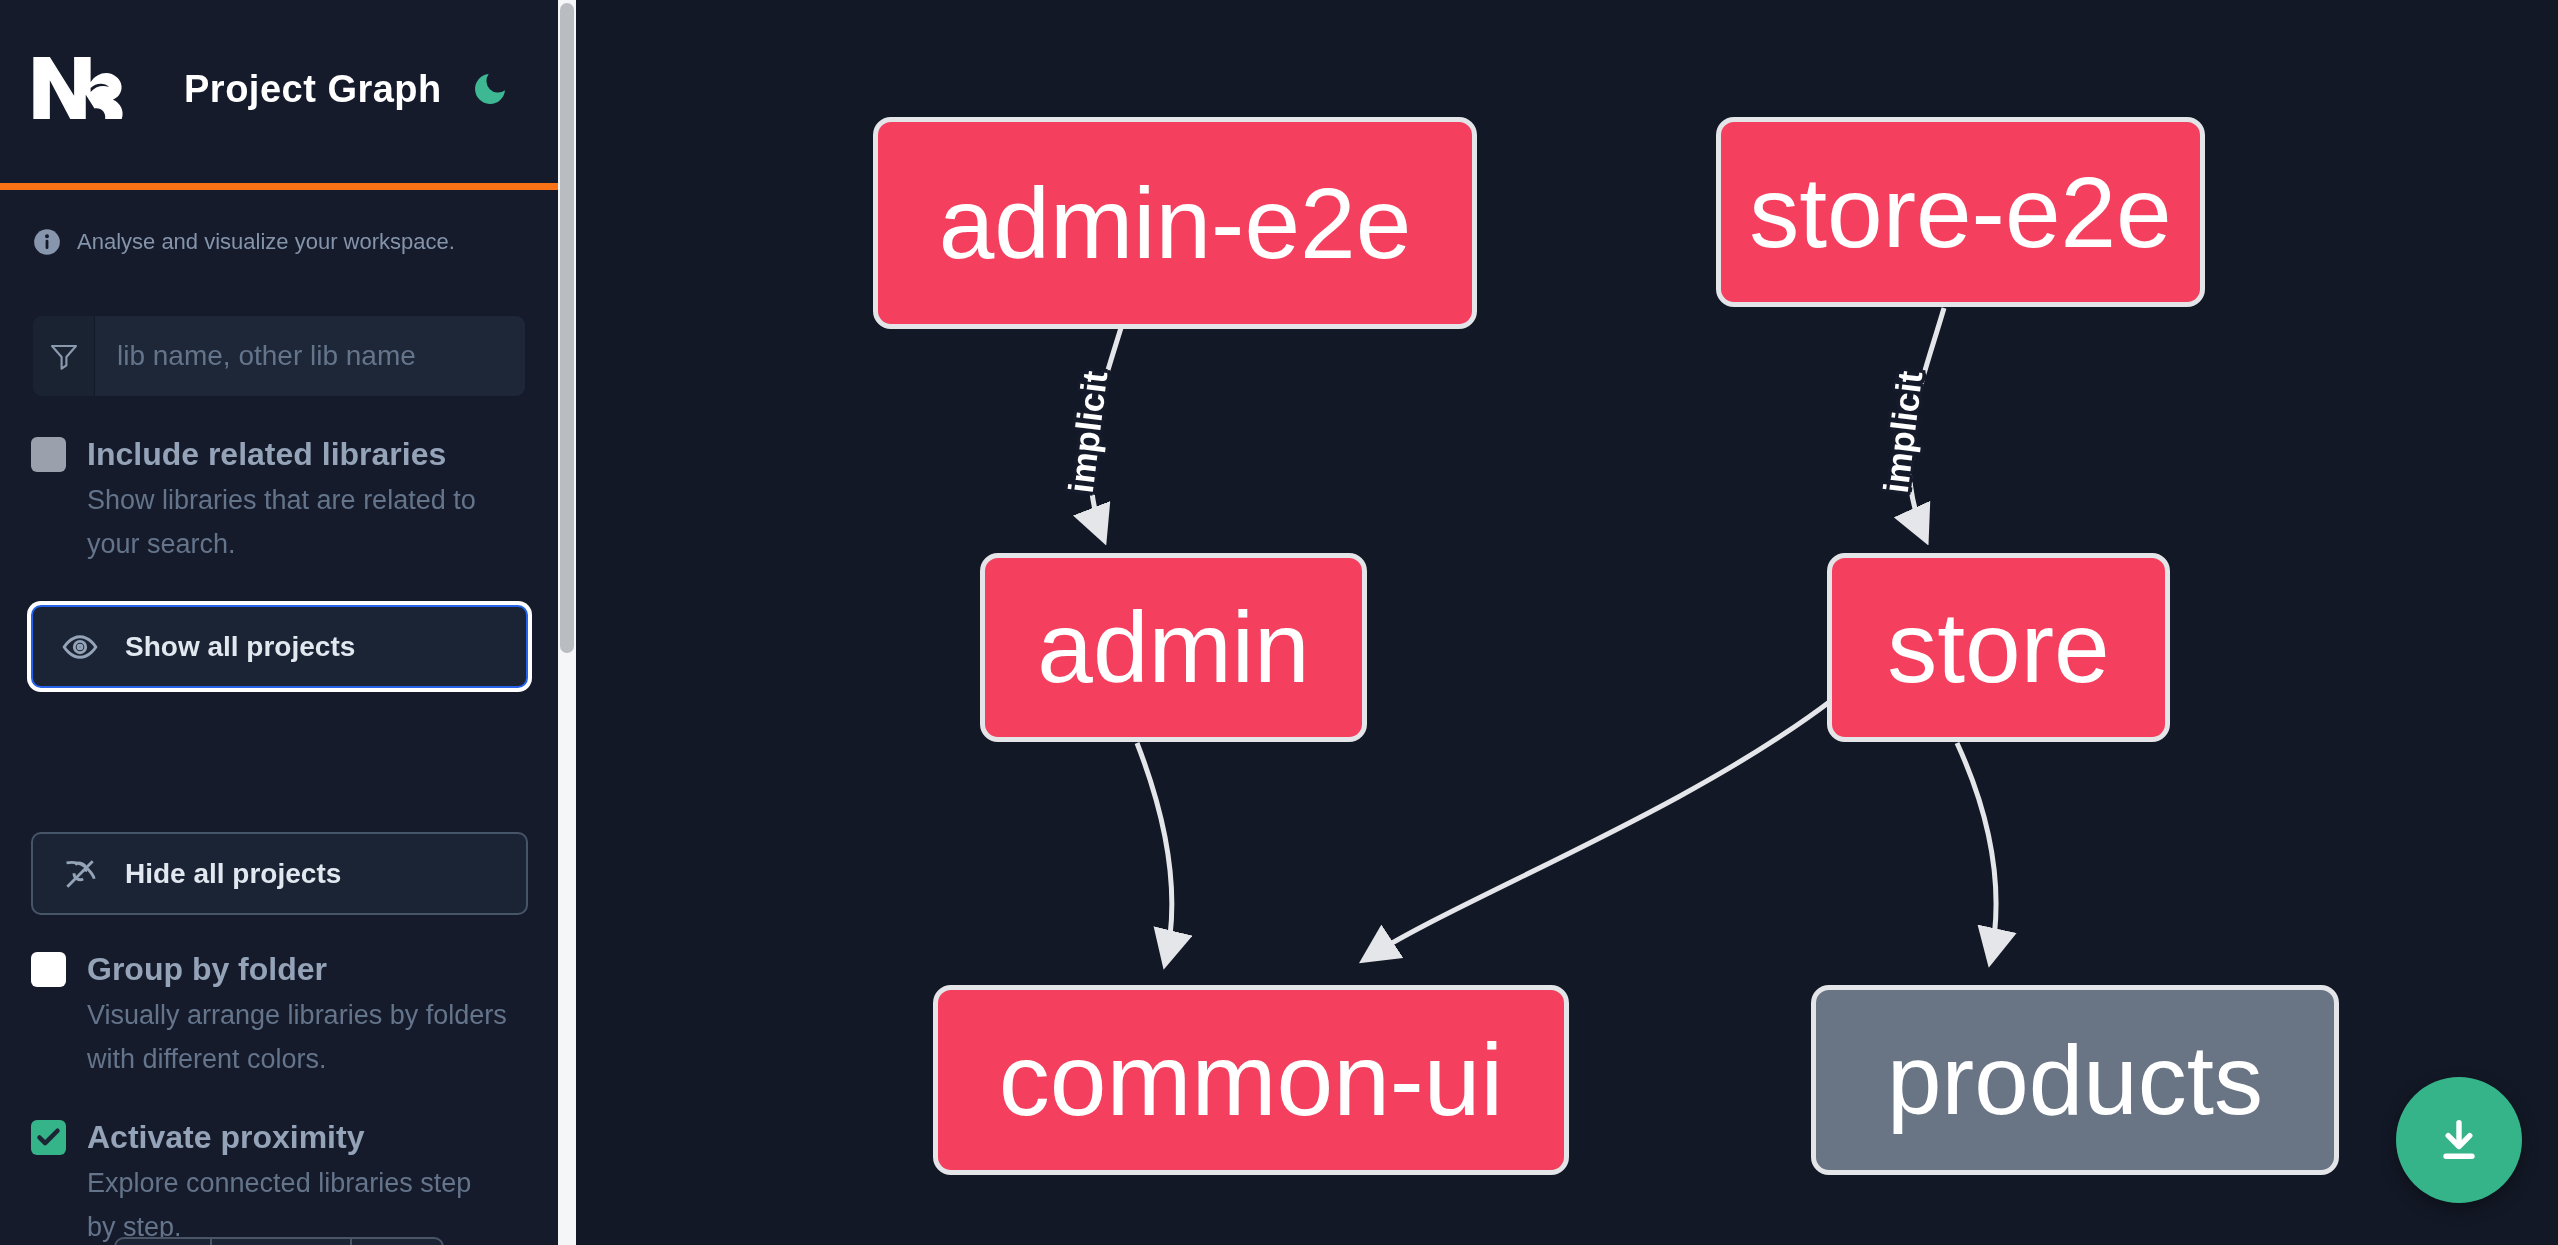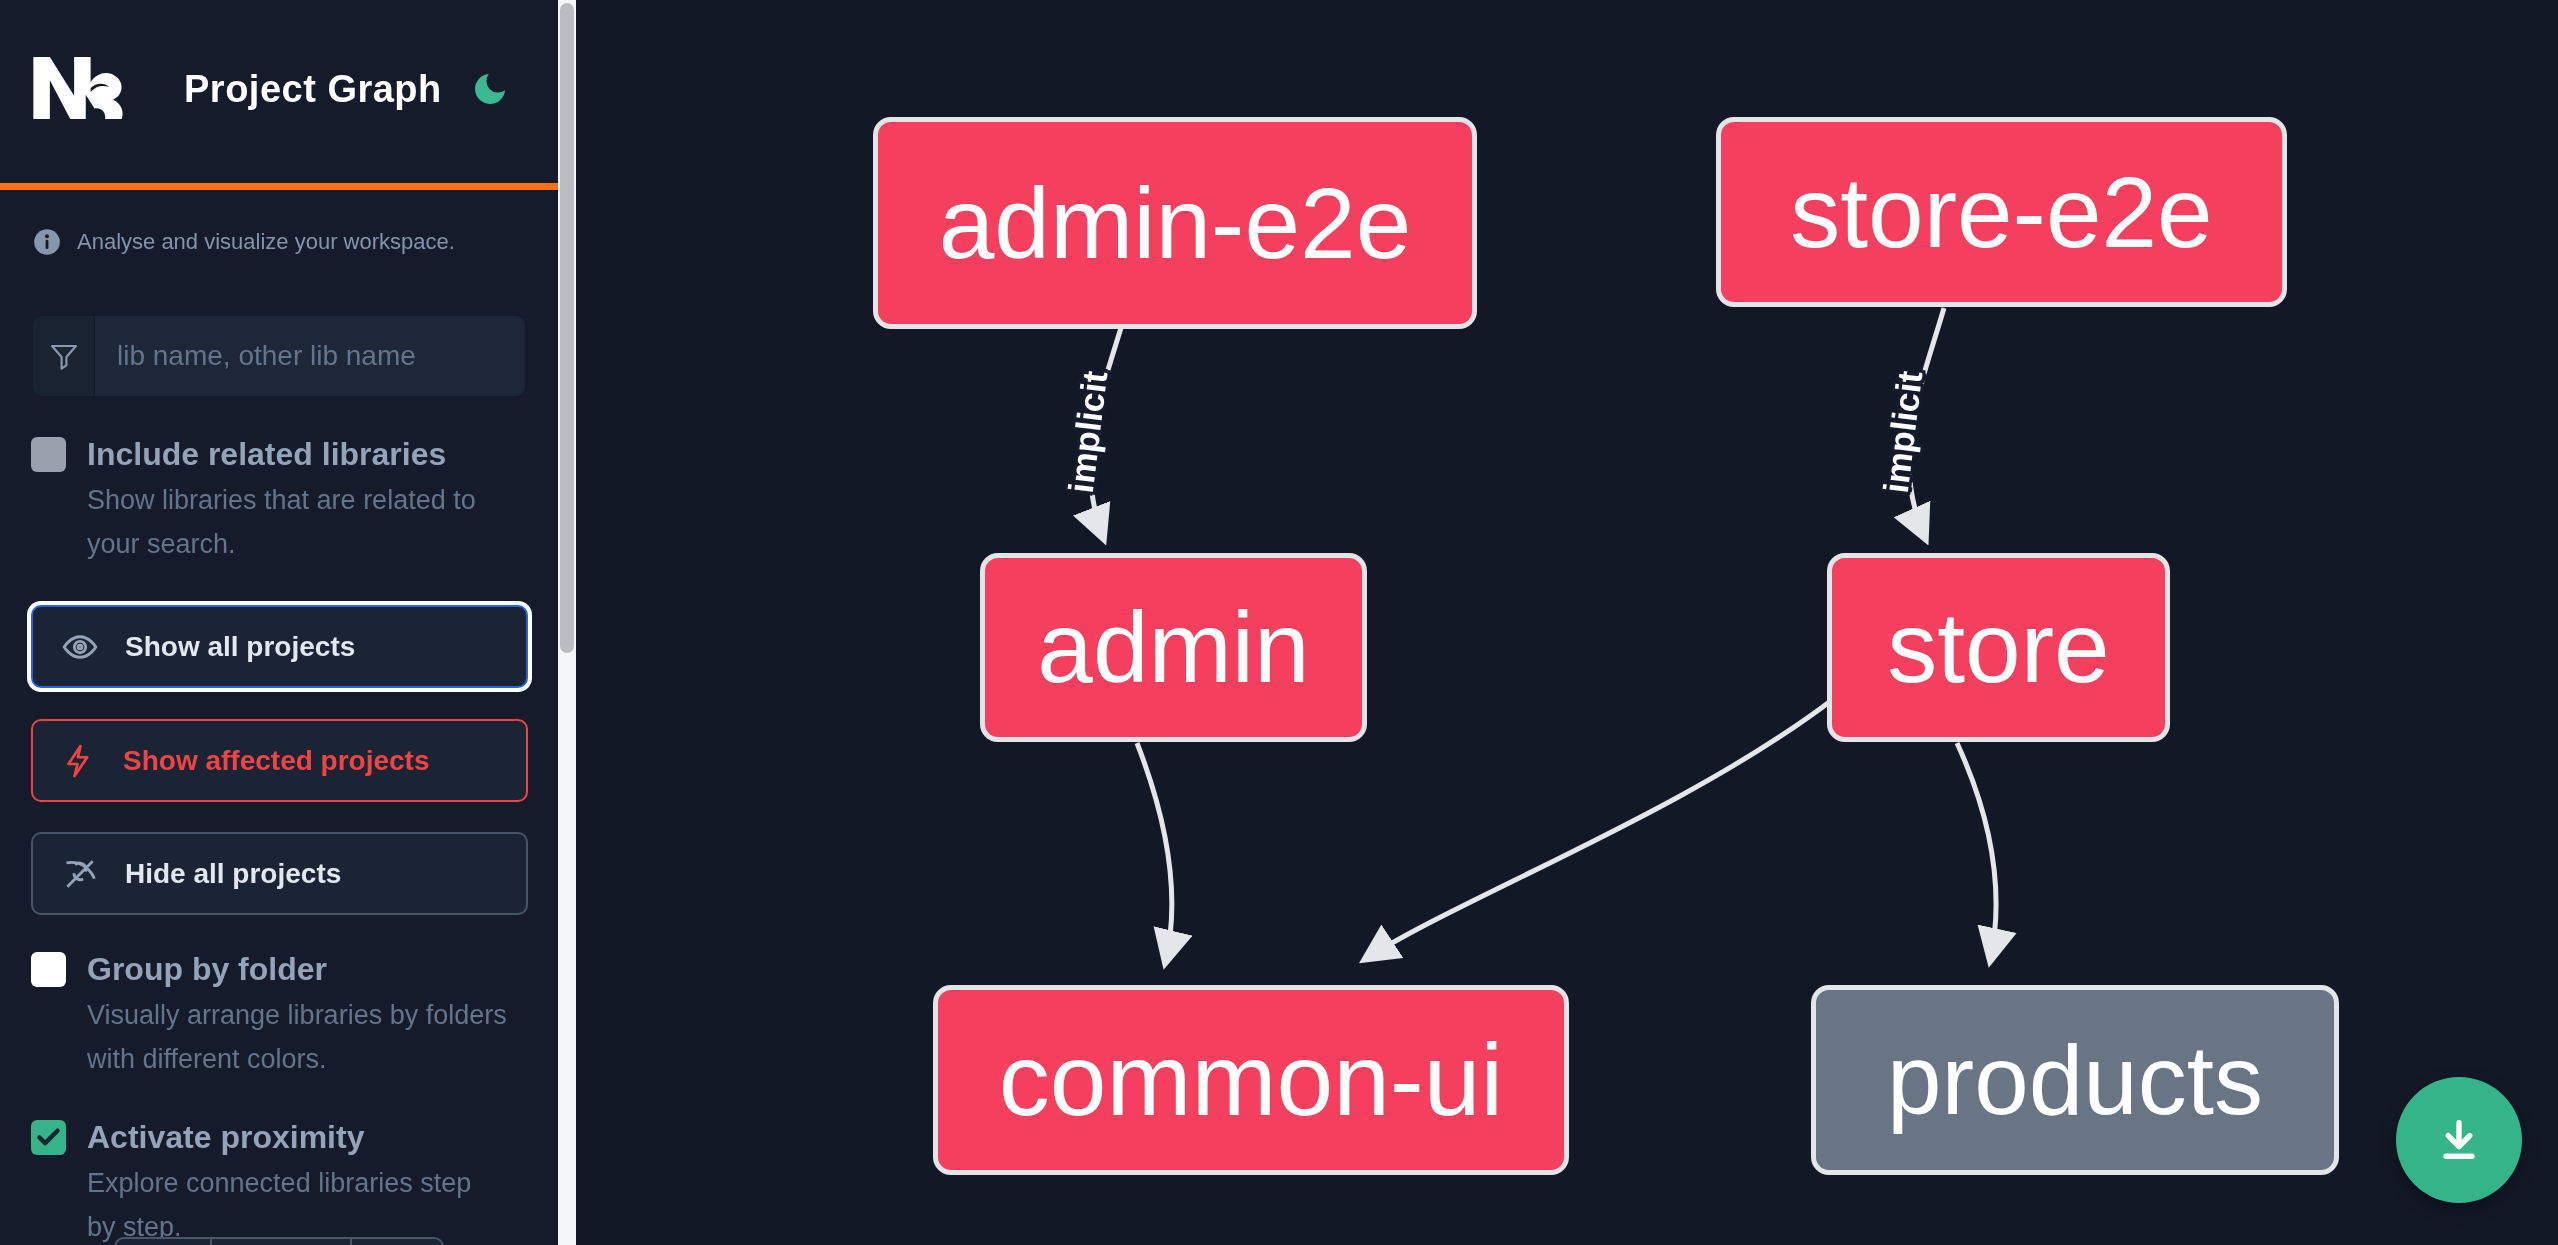--- a/index.html
+++ b/index.html
@@ -108,21 +108,21 @@
   .graph-area{position:absolute;left:576px;top:0;right:0;bottom:0;}
   .edges-svg{position:absolute;left:0;top:0;width:2558px;height:1245px;pointer-events:none;}
   .node{
     position:absolute;display:flex;align-items:center;justify-content:center;
     border:5px solid var(--node-border);border-radius:18px;color:#ffffff;
     cursor:pointer;
   }
   .node-affected{background:var(--node-affected);}
   .node-neutral{background:var(--node-neutral);text-align:center;}
   .n-admin-e2e {left:873px; top:117px; width:604px;height:212px;font-size:100px;}
-  .n-store-e2e {left:1716px;top:117px; width:571px;height:190px;font-size:100px;}
+  .n-store-e2e {left:1716px;top:117px; width:489px;height:190px;font-size:100px;}
   .n-admin     {left:980px; top:553px; width:387px;height:189px;font-size:100px;}
   .n-store     {left:1827px;top:553px; width:343px;height:189px;font-size:100px;}
   .n-common-ui {left:933px; top:985px; width:636px;height:190px;font-size:102px;}
   .n-products  {left:1811px;top:985px; width:528px;height:190px;font-size:98px;}
 
   .edge-label{
     position:absolute;font-size:35px;font-weight:700;color:#ffffff;white-space:nowrap;
     transform:translate(-50%,-50%) rotate(-83deg);
     text-shadow:
       -3px -3px 0 #151b2b, 3px -3px 0 #151b2b, -3px 3px 0 #151b2b, 3px 3px 0 #151b2b,
@@ -187,28 +187,20 @@
       <span class="ic">
         <svg width="38" height="38" viewBox="0 0 24 24" fill="none" stroke="#94a3b8" stroke-width="1.8">
           <path d="M2 12s3.8-6.5 10-6.5S22 12 22 12s-3.8 6.5-10 6.5S2 12 2 12z"></path>
           <circle cx="12" cy="12" r="3.6"></circle>
           <circle cx="12" cy="12" r="1.2"></circle>
         </svg>
       </span>
       <span>Show all projects</span>
     </button>
 
-    <button class="sb-btn btn-affected" style="top:719px;">
-      <span class="ic">
-        <svg width="36" height="36" viewBox="0 0 24 24" fill="none" stroke="#ef4444" stroke-width="1.8" stroke-linejoin="round">
-          <path d="M13 2 L5 14 h6 l-2 8 8.5-12.5 h-6.2 z"></path>
-        </svg>
-      </span>
-      <span>Show affected projects</span>
-    </button>
 
     <button class="sb-btn" style="top:832px;border-width:2px;">
       <span class="ic">
         <svg width="38" height="38" viewBox="0 0 24 24" fill="none" stroke="#94a3b8" stroke-width="1.8">
           <path d="M3.5 5 Q12 3.5 17.5 9.5 Q20.5 12.8 21 15"></path>
           <path d="M9 6.2 A4 4 0 0 1 15.5 10.5"></path>
           <path d="M8.2 11.5 A4 4 0 0 0 14 15.2"></path>
           <line x1="4" y1="20" x2="20" y2="4"></line>
         </svg>
       </span>

